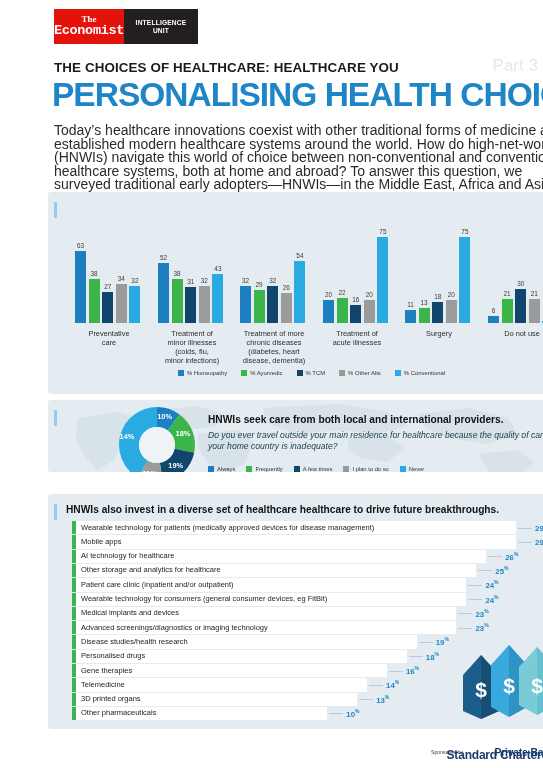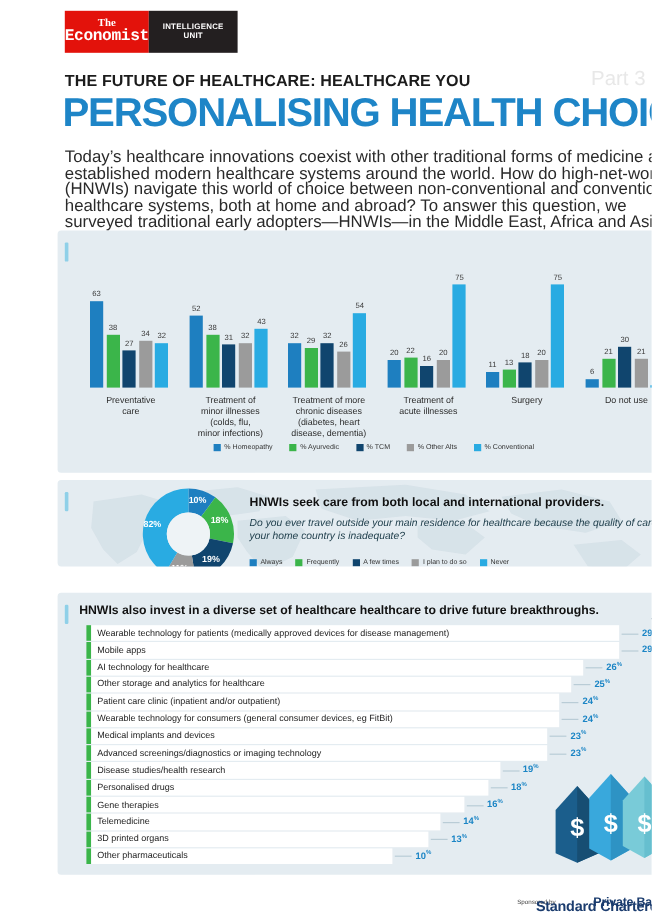--- a/index.html
+++ b/index.html
@@ -92,21 +92,21 @@
     <div class="mh-red">
       <span class="t1">The</span>
       <span class="t2">Economist</span>
     </div>
     <div class="mh-black">
       <span class="b1">INTELLIGENCE</span>
       <span class="b2">UNIT</span>
     </div>
   </div>
 
-  <div class="kicker">THE FUTURE OF HEALTHCARE: HEALTHCARE YOU</div>
+  <div class="kicker">THE CHOICES OF HEALTHCARE: HEALTHCARE YOU</div>
   <div class="part">Part 3 of 3</div>
   <div class="bigtitle">PERSONALISING HEALTH CHOICES</div>
   <div class="intro">Today’s healthcare innovations coexist with other traditional forms of medicine and established modern healthcare systems around the world. How do high-net-worth (HNWIs) navigate this world of choice between non-conventional and conventional healthcare systems, both at home and abroad? To answer this question, we surveyed traditional early adopters—HNWIs—in the Middle East, Africa and Asia. Here are the results.</div>
 
   <div class="panel" id="panel1">
     <div class="barwrap" id="bars1">
         <div class="bar" style="left: 27px; top: 58.55px; width: 11px; height: 72.45px; background: rgb(30, 127, 192); position: absolute;"></div>
         <div class="blabel" style="left: 25px; top: 49.55px; width: 15px;">63</div>
         <div class="bar" style="left: 40.6px; top: 87.3px; width: 11px; height: 43.7px; background: rgb(59, 181, 74); position: absolute;"></div>
         <div class="blabel" style="left: 38.6px; top: 78.3px; width: 15px;">38</div>
@@ -219,21 +219,21 @@
             <path d="M58.00405304698731 78.52267776970298 A38 38 0 0 1 32.48025912021057 73.60336970292914 L42.75380695167869 56.44370143822959 A18 18 0 0 0 54.844025127520304 58.773899996175096 Z" fill="#9b9b9b"></path>
             <path d="M32.48025912021057 73.60336970292914 A38 38 0 0 1 51.99999999999999 3 L52 23 A18 18 0 0 0 42.75380695167869 56.44370143822959 Z" fill="#29abe2"></path>
           </g>
         <circle cx="52" cy="41" r="18" fill="#eef3f6"></circle>
       </svg>
       <div id="donut-labels">
           <div class="dlab" style="left: 52.205px; top: 7.9729px;">10%</div>
           <div class="dlab" style="left: 70.5574px; top: 25.4719px;">18%</div>
           <div class="dlab" style="left: 63.3573px; top: 57.3502px;">19%</div>
           <div class="dlab" style="left: 37.4171px; top: 64.9669px;">11%</div>
-          <div class="dlab" style="left: 14.5667px; top: 28.139px;">82%</div>
+          <div class="dlab" style="left: 14.5667px; top: 28.139px;">14%</div>
         </div>
     </div>
     <div class="ptitle" id="p2title">HNWIs seek care from both local and international providers.</div>
     <div class="p2q">Do you ever travel outside your main residence for healthcare because the quality of care in your home country is inadequate?</div>
     <div class="legend2" id="legend2">
         <div class="lg2">
           <span class="sw" style="background:#1e7fc0"></span>
           <span>Always</span>
         </div>
         <div class="lg2">

